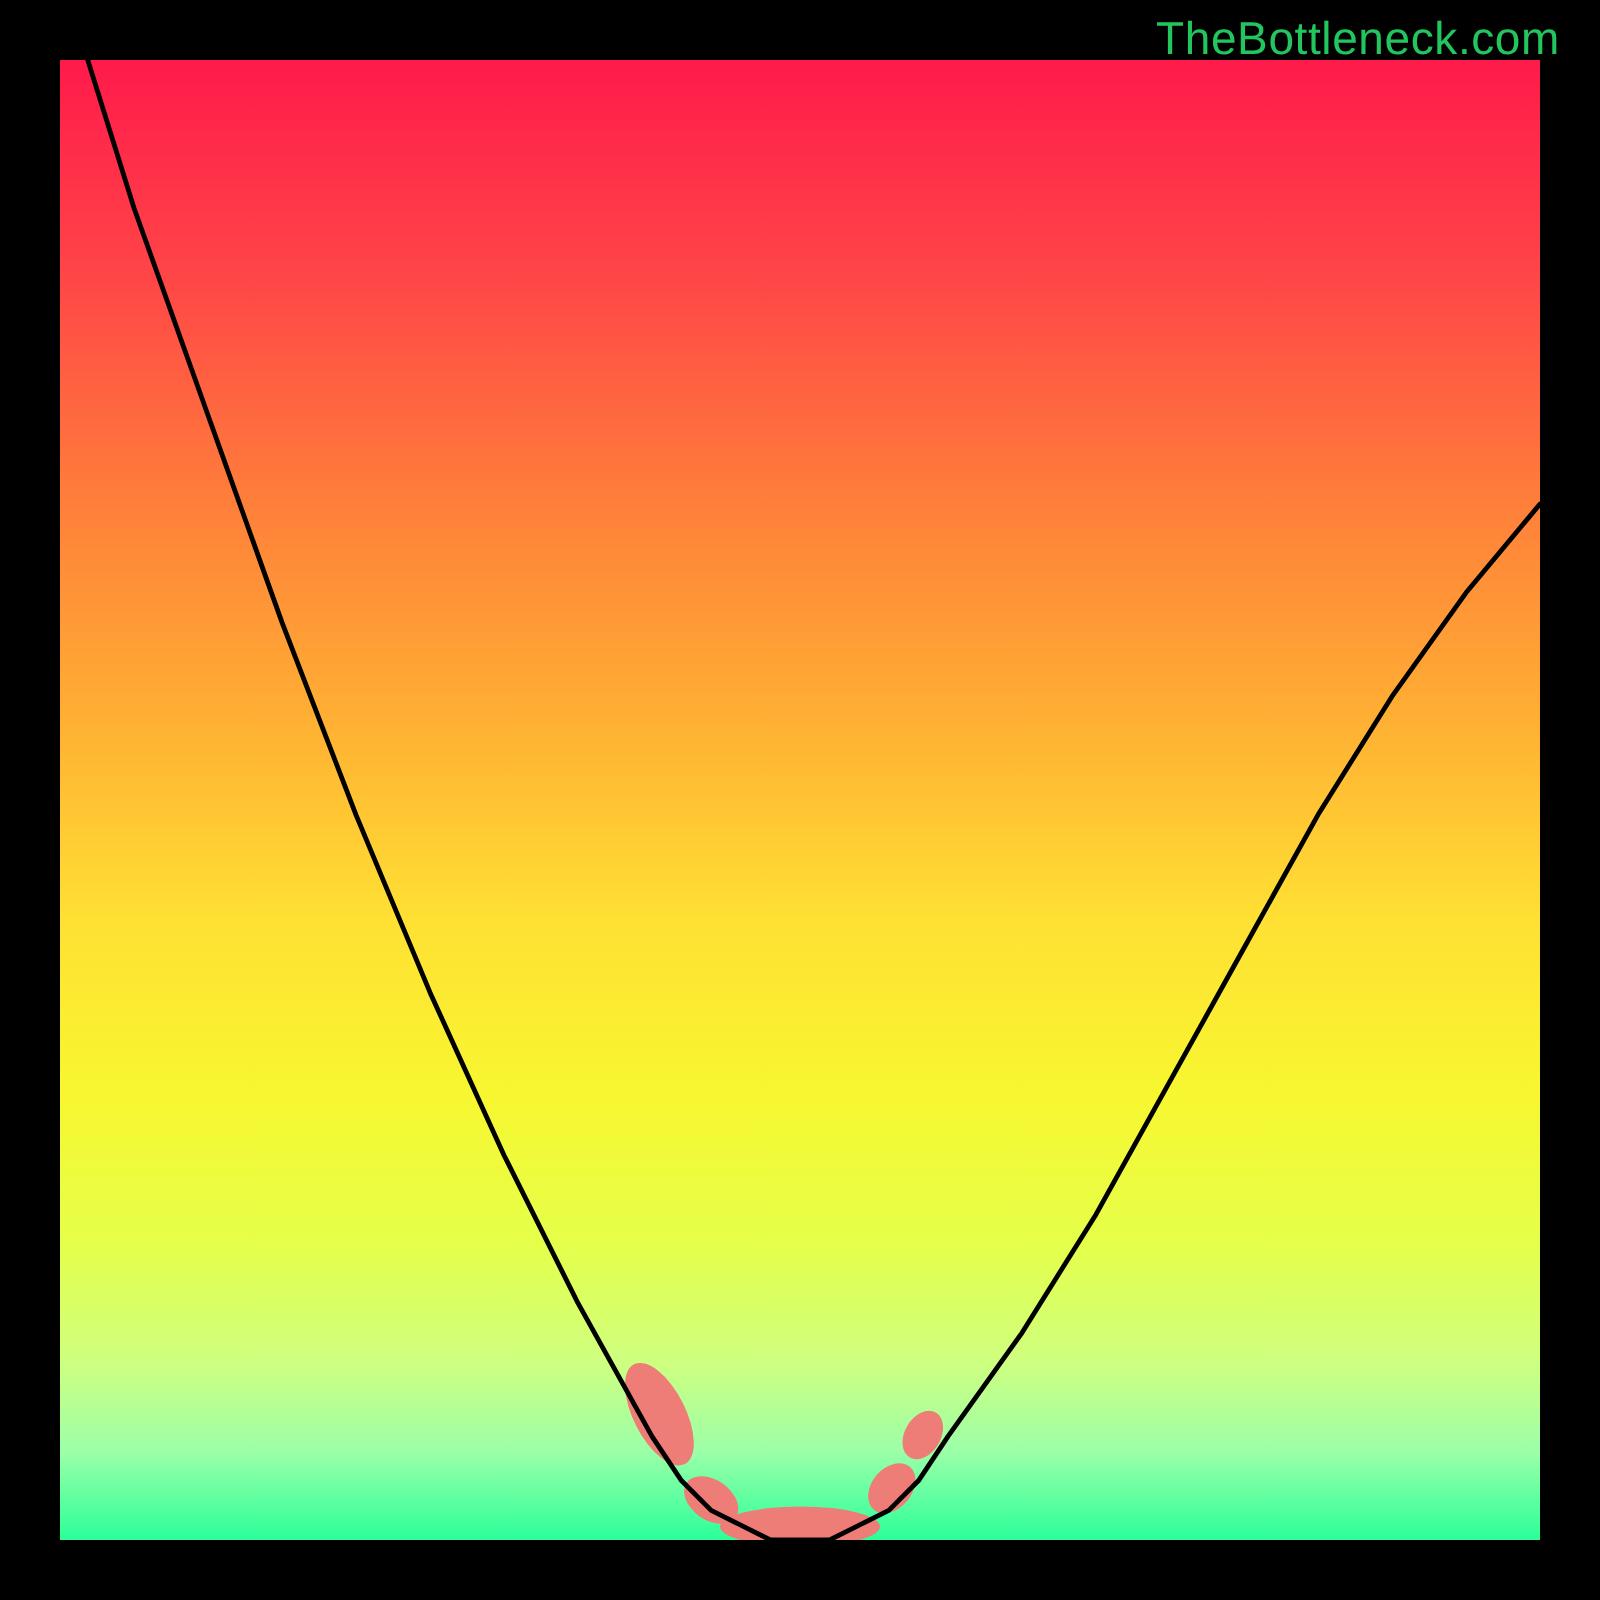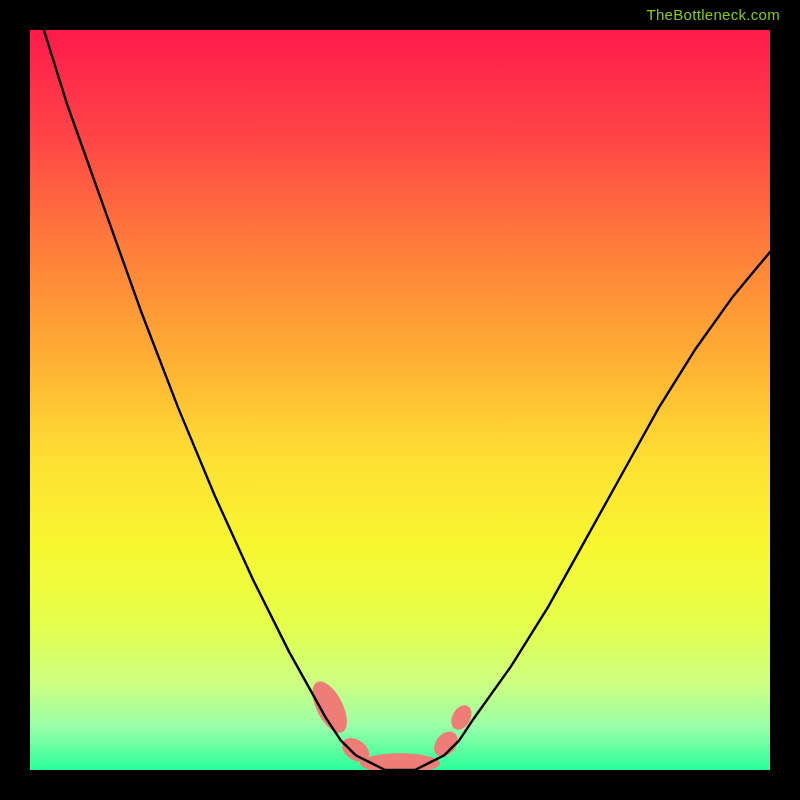--- a/index.html
+++ b/index.html
@@ -24,22 +24,22 @@
     top: 30px;
     left: 30px;
     width: 740px;
     height: 740px;
     overflow: hidden;
   }
   .watermark {
     position: absolute;
     top: 6px;
     right: 20px;
-    color: #84cc16;
-    font-size: 15px;
+    color: #22c55e;
+    font-size: 23px;
     font-weight: 500;
     letter-spacing: 0.3px;
     z-index: 10;
   }
   svg {
     display: block;
   }
 </style>
 </head>
 <body>

